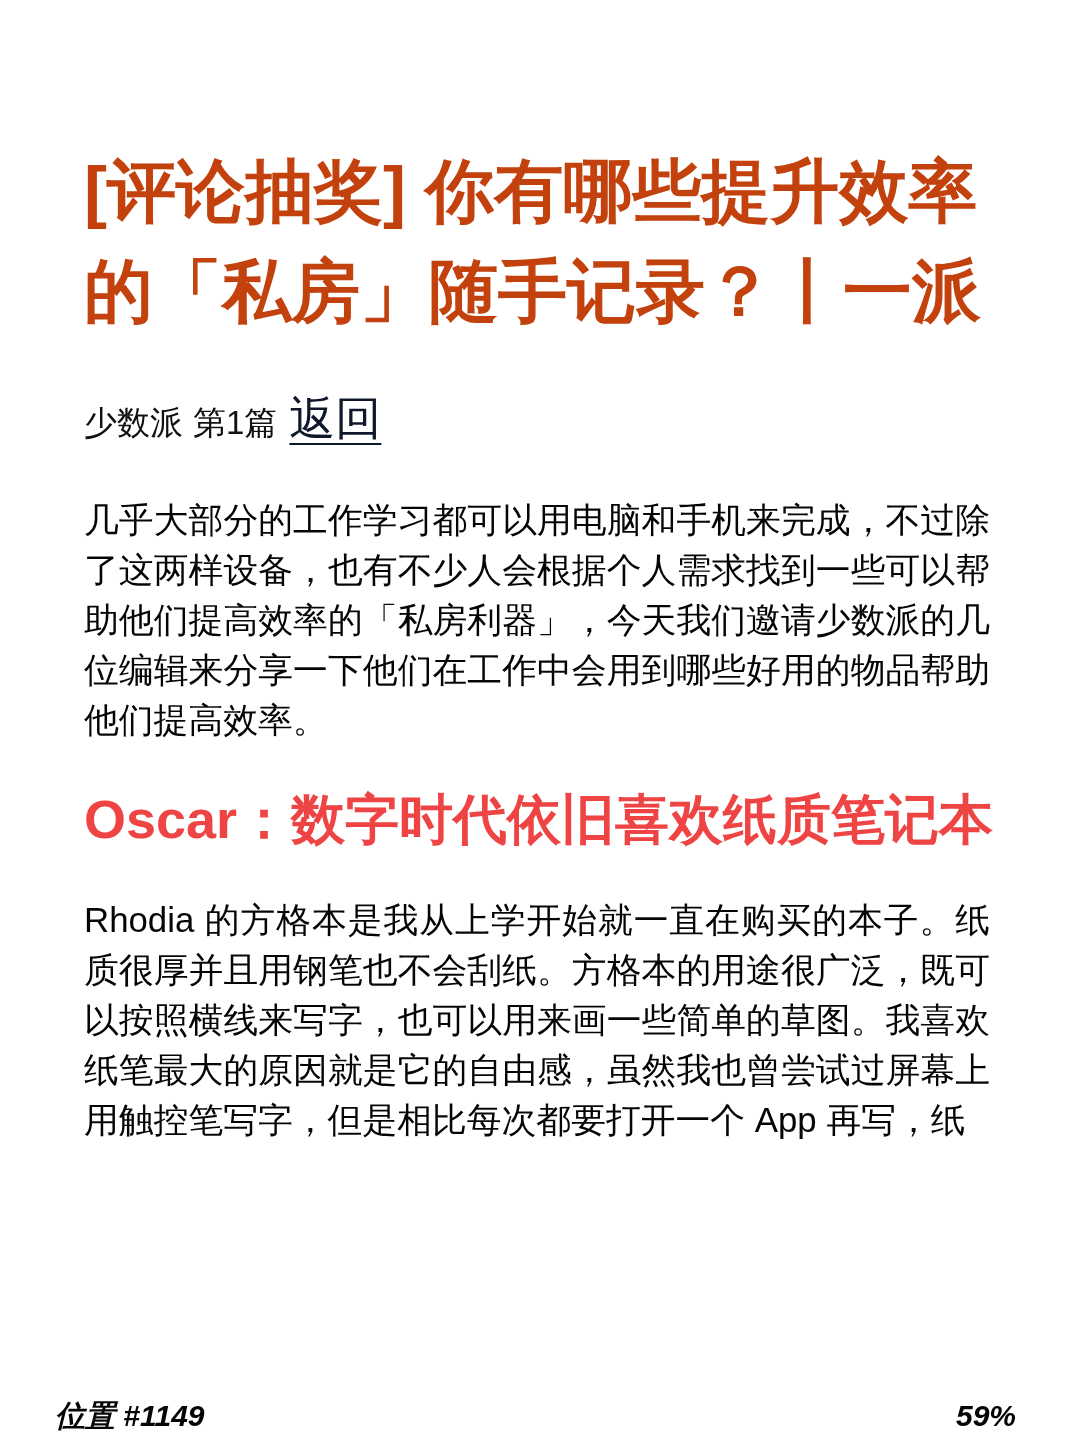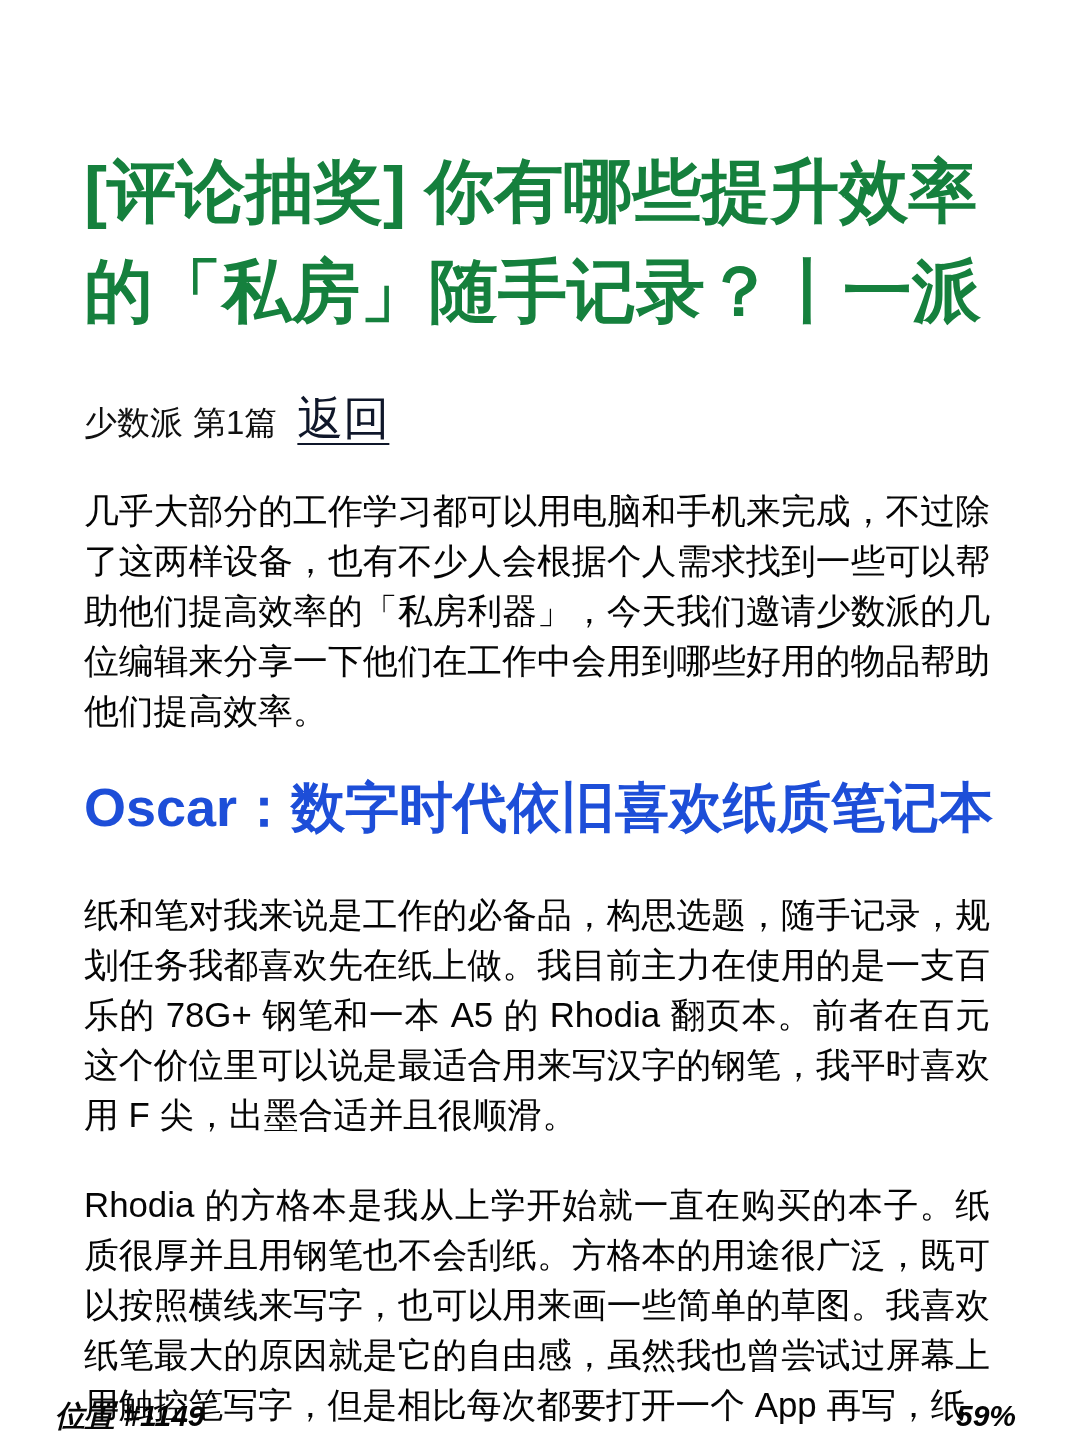--- a/index.html
+++ b/index.html
@@ -21,30 +21,30 @@
     height: 1448px;
     background: #ffffff;
   }
   .content {
     padding: 96px 82px 0 84px;
   }
   .title {
     font-size: 69px;
     line-height: 100px;
     font-weight: 900;
-    color: #15803d;
+    color: #c2410c;
   }
   .title .line {
     white-space: nowrap;
   }
   .meta {
     margin-top: 46px;
     display: flex;
     align-items: baseline;
-    gap: 20px;
+    gap: 12px;
   }
   .meta-info {
     font-size: 33px;
     font-weight: 500;
     color: #111111;
   }
   .meta-info .sep {
     display: inline-block;
     width: 10px;
   }
@@ -58,28 +58,29 @@
     cursor: pointer;
   }
   .body-text {
     font-size: 34.8px;
     line-height: 50px;
     font-weight: 500;
     text-align: justify;
     color: #050505;
   }
   .intro {
-    margin-top: 36px;
+    margin-top: 48px;
+    font-family: Liberation Mono, monospace;
   }
   .section-heading {
     margin-top: 40px;
     font-size: 54px;
     line-height: 62px;
     font-weight: 900;
-    color: #1d4ed8;
+    color: #ef4444;
     white-space: nowrap;
   }
   .para-1 {
     margin-top: 52px;
   }
   .para-2 {
     margin-top: 40px;
   }
   .footer {
     position: absolute;
@@ -109,21 +110,20 @@
 
     <div class="meta">
       <span class="meta-info"><span>少数派</span><span class="sep"></span><span>第1篇</span></span>
       <a class="back-link">返回</a>
     </div>
 
     <p class="body-text intro">几乎大部分的工作学习都可以用电脑和手机来完成，不过除了这两样设备，也有不少人会根据个人需求找到一些可以帮助他们提高效率的「私房利器」，今天我们邀请少数派的几位编辑来分享一下他们在工作中会用到哪些好用的物品帮助他们提高效率。</p>
 
     <h2 class="section-heading">Oscar：数字时代依旧喜欢纸质笔记本</h2>
 
-    <p class="body-text para-1">纸和笔对我来说是工作的必备品，构思选题，随手记录，规划任务我都喜欢先在纸上做。我目前主力在使用的是一支百乐的 78G+ 钢笔和一本 A5 的 Rhodia 翻页本。前者在百元这个价位里可以说是最适合用来写汉字的钢笔，我平时喜欢用 F 尖，出墨合适并且很顺滑。</p>
 
     <p class="body-text para-2">Rhodia 的方格本是我从上学开始就一直在购买的本子。纸质很厚并且用钢笔也不会刮纸。方格本的用途很广泛，既可以按照横线来写字，也可以用来画一些简单的草图。我喜欢纸笔最大的原因就是它的自由感，虽然我也曾尝试过屏幕上用触控笔写字，但是相比每次都要打开一个 App 再写，纸</p>
 
   </div>
 
   <div class="footer">
     <span>位置 #1149</span>
     <span>59%</span>
   </div>
 </div>

